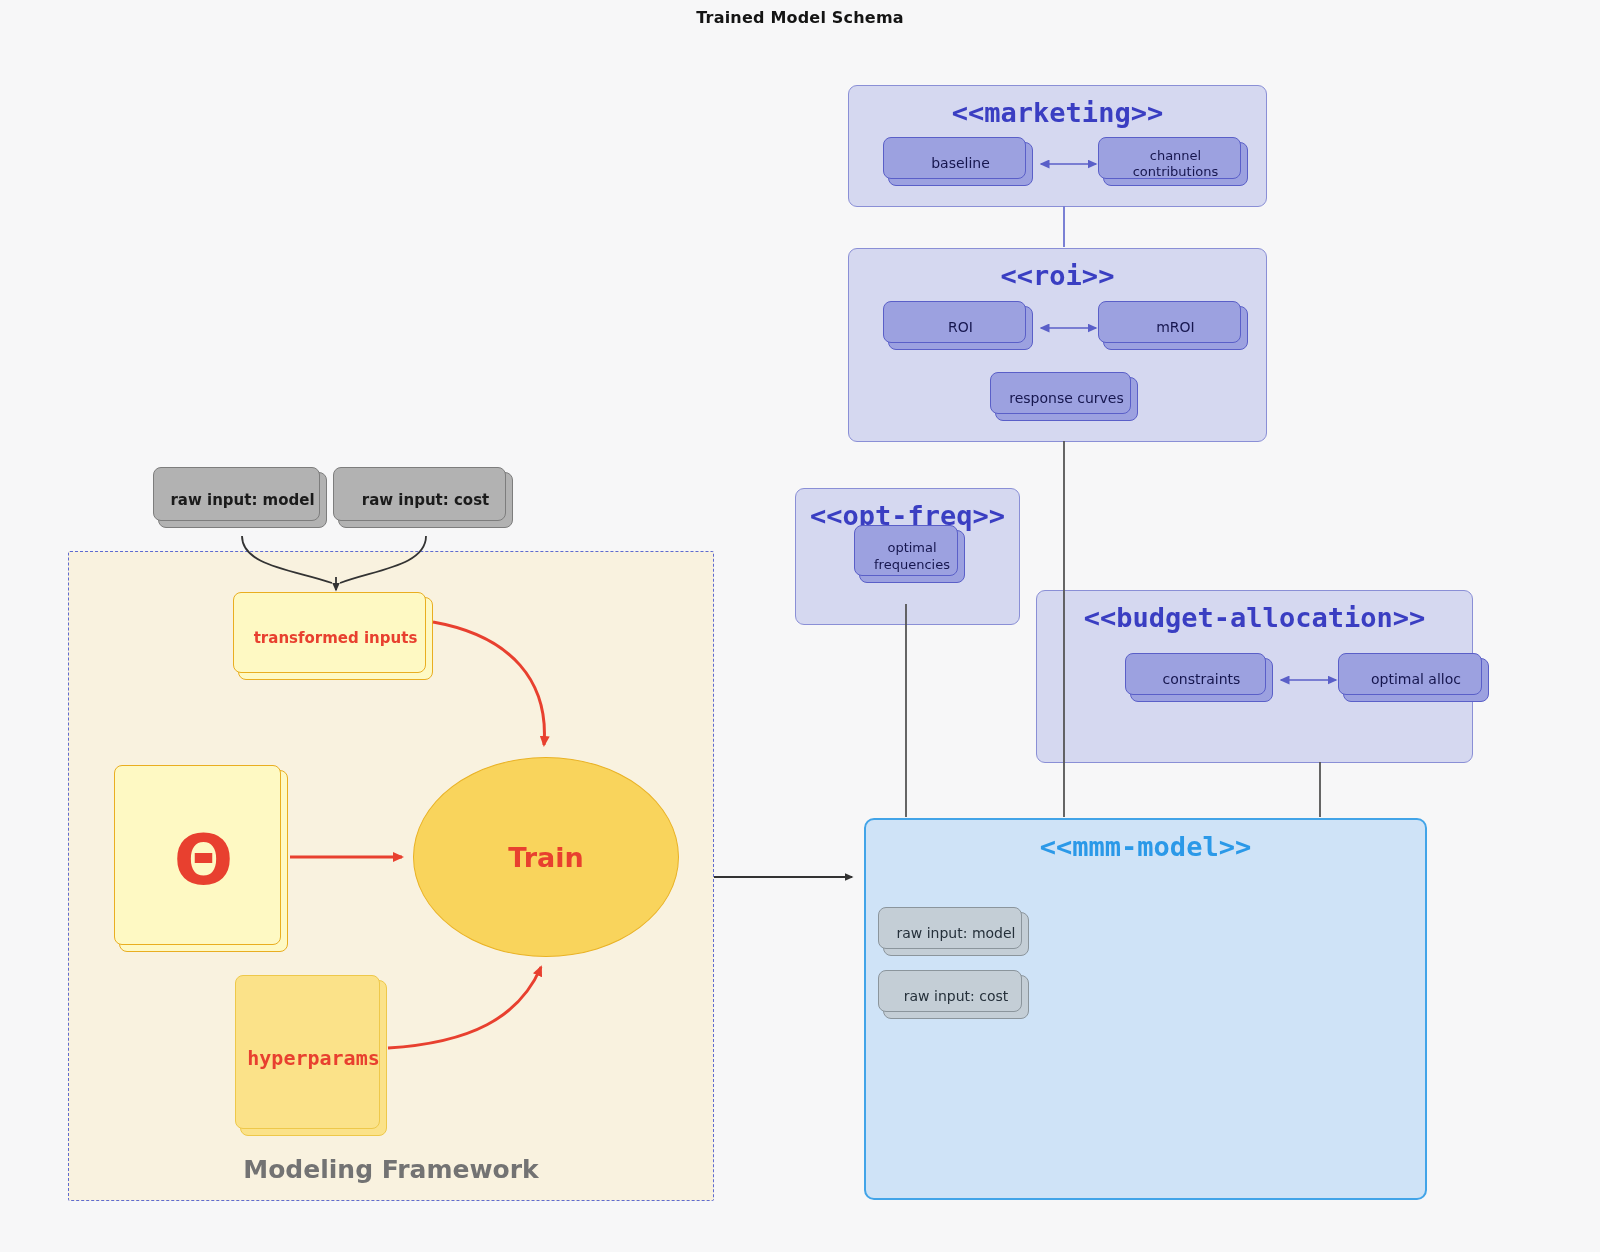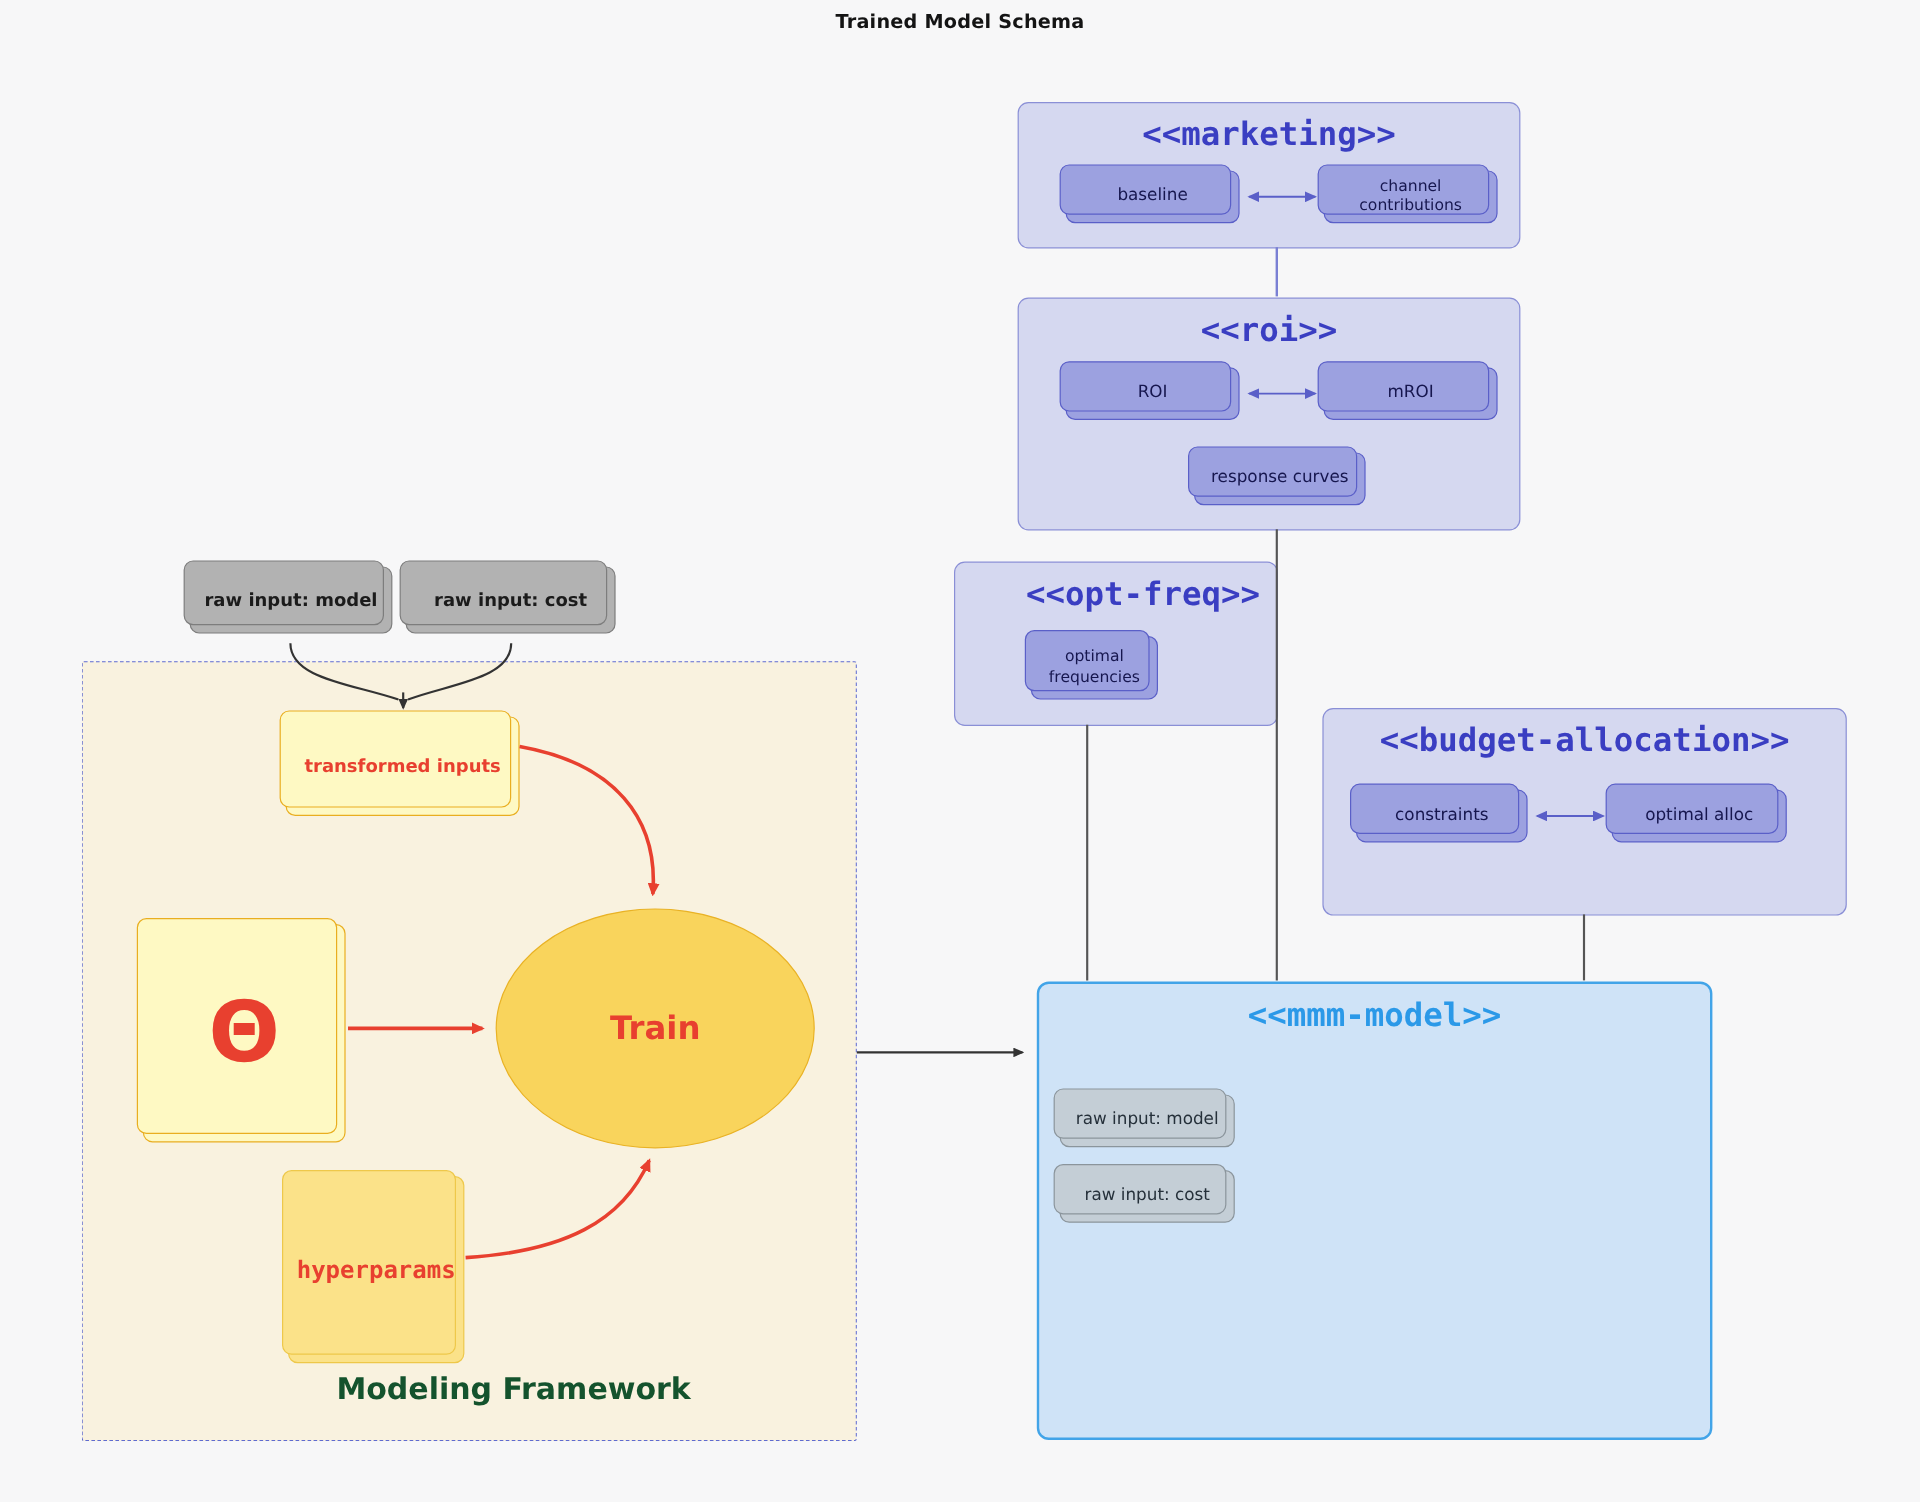--- a/index.html
+++ b/index.html
@@ -20,22 +20,22 @@
   .c-mmm{background:#cfe3f7;border:2px solid #42a4e8;border-radius:10px;}
   .c-mmm .hdr{color:#2b99e8;}
   .hdr{
     text-align:center;font-family:"DejaVu Sans Mono","Liberation Mono",monospace;
     font-weight:bold;font-size:27px;margin-top:11px;
   }
   .c-framework{
     background:#f9f2df;border:1.6px dashed #5f6bd0;border-radius:2px;
   }
   .fw-label{
-    position:absolute;left:0;bottom:28px;width:100%;text-align:center;
-    font-size:25px;font-weight:bold;color:#14532d;margin-left:37px;
+    position:absolute;left:0;bottom:16px;width:100%;text-align:center;
+    font-size:25px;font-weight:bold;color:#737373;
   }
 
   
   .node{
     position:absolute;display:flex;align-items:center;justify-content:center;
     text-align:center;border-radius:8px;font-size:14px;line-height:1.25;
     padding:2px 6px;box-sizing:border-box;
   }
   .stack::before{
     content:"";position:absolute;inset:0;transform:translate(-6px,-6px);
@@ -81,26 +81,26 @@
   <div class="node n-purple stack" style="left:888px;top:142px;width:145px;height:44px;z-index:2;">baseline</div>
   <div class="node n-purple stack" style="left:1103px;top:142px;width:145px;height:44px;z-index:2;font-size:13px;">channel contributions</div>
 
   <div class="cluster c-purple" style="left:848px;top:248px;width:417px;height:192px;">
     <div class="hdr">&lt;&lt;roi&gt;&gt;</div>
   </div>
   <div class="node n-purple stack" style="left:888px;top:306px;width:145px;height:44px;z-index:2;">ROI</div>
   <div class="node n-purple stack" style="left:1103px;top:306px;width:145px;height:44px;z-index:2;">mROI</div>
   <div class="node n-purple stack" style="left:995px;top:377px;width:143px;height:44px;z-index:2;">response curves</div>
 
-  <div class="cluster c-purple" style="left:795px;top:468px;width:223px;height:135px;padding-left:45px;">
+  <div class="cluster c-purple" style="left:795px;top:488px;width:223px;height:135px;">
     <div class="hdr">&lt;&lt;opt-freq&gt;&gt;</div>
   </div>
   <div class="node n-purple stack" style="left:859px;top:530px;width:106px;height:53px;z-index:2;font-size:13px;">optimal frequencies</div>
 
-  <div class="cluster c-purple" style="left:1102px;top:590px;width:435px;height:171px;">
+  <div class="cluster c-purple" style="left:1036px;top:590px;width:435px;height:171px;">
     <div class="hdr">&lt;&lt;budget-allocation&gt;&gt;</div>
   </div>
   <div class="node n-purple stack" style="left:1130px;top:658px;width:143px;height:44px;z-index:2;">constraints</div>
   <div class="node n-purple stack" style="left:1343px;top:658px;width:146px;height:44px;z-index:2;">optimal alloc</div>
 
   <div class="cluster c-mmm" style="left:864px;top:818px;width:559px;height:378px;">
     <div class="hdr">&lt;&lt;mmm-model&gt;&gt;</div>
   </div>
   <div class="node n-gray-light stack" style="left:883px;top:912px;width:146px;height:44px;z-index:2;">raw input: model</div>
   <div class="node n-gray-light stack" style="left:883px;top:975px;width:146px;height:44px;z-index:2;">raw input: cost</div>

